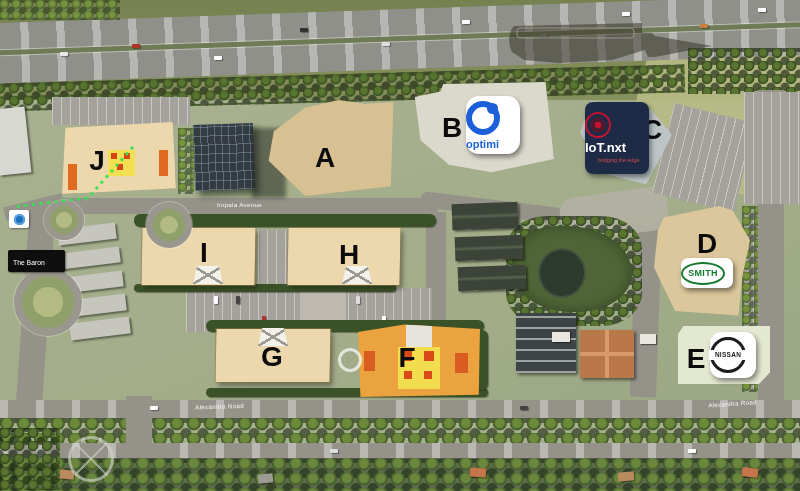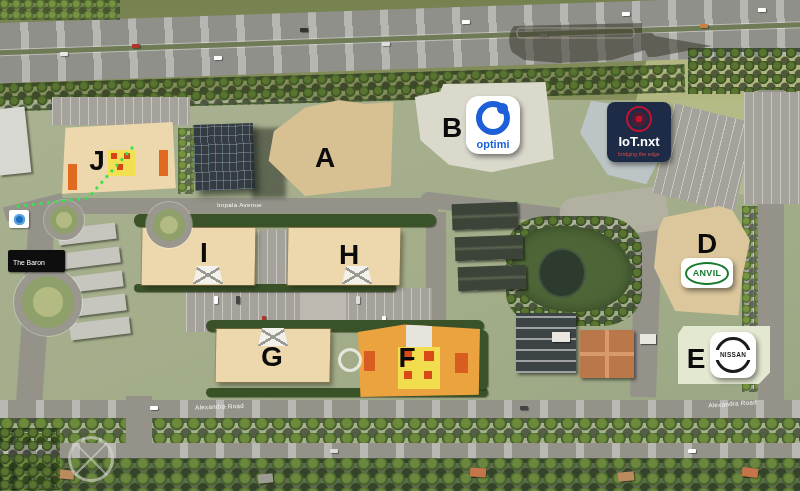--- a/index.html
+++ b/index.html
@@ -41,21 +41,21 @@
   .darkrow{background:linear-gradient(0deg,#3c4339 0 40%,#5a6350 50%,#3c4339 60%);box-shadow:2px 2px 2px rgba(0,0,0,.45);}
   .letter{font:800 28px/1 "Liberation Sans",sans-serif;color:#0b0b0b;transform:translate(-50%,-50%);}
   .roadlabel{font:400 10px "Liberation Sans",sans-serif;color:rgba(255,255,255,.92);
              letter-spacing:.5px;transform-origin:0 0;transform:scale(.62);white-space:nowrap;}
   .xpad{background:#f2f1ec;clip-path:polygon(14% 0,86% 0,100% 100%,0 100%);
     background-image:linear-gradient(to top right,transparent 46%,#9a9a92 46% 54%,transparent 54%),
                      linear-gradient(to bottom right,transparent 46%,#9a9a92 46% 54%,transparent 54%);
     box-shadow:1px 1px 1px rgba(0,0,0,.3);}
   
   .chip{background:#fff;border-radius:12px;box-shadow:2px 3px 5px rgba(0,0,0,.45);
-        display:flex;flex-direction:column;align-items:center;justify-content:center;}
+        display:flex;flex-direction:column;justify-content:center;}
   .optimi-ring{width:22px;height:22px;border:6px solid #1c5fd8;border-radius:50%;position:relative;}
   .optimi-ring::after{content:"";position:absolute;right:-4px;top:-4px;width:11px;height:11px;
         background:#1c5fd8;border-radius:50%;}
   .optimi-word{font:800 11px "Liberation Sans",sans-serif;color:#1c63d9;margin-top:3px;}
   .iot-chip{background:#1d2b47;border-radius:8px;}
   .iot-emblem{width:22px;height:22px;border:2px solid #c41230;border-radius:50%;
       background:radial-gradient(circle at 50% 50%, #c41230 0 3px, rgba(122,15,31,.55) 3px 7px, transparent 8px);}
   .iot-word{font:800 13px "Liberation Sans",sans-serif;color:#fff;margin-top:2px;}
   .iot-tag{font:400 9px "Liberation Sans",sans-serif;color:#d34a4a;transform:scale(.6);white-space:nowrap;}
   .avbob-ellipse{width:40px;height:19px;border:2px solid #157a2e;border-radius:50%;
@@ -265,29 +265,29 @@
   <div class="abs letter" style="left:272px;top:357px;">G</div>
   <div class="abs letter" style="left:349px;top:255px;">H</div>
   <div class="abs letter" style="left:204px;top:253px;">I</div>
   <div class="abs letter" style="left:97px;top:161px;">J</div>
 
   <div class="abs chip" style="left:466px;top:96px;width:54px;height:58px;border-radius:13px;">
     <span class="optimi-ring"></span>
     <span class="optimi-word">optimi</span>
   </div>
 
-  <div class="abs chip iot-chip" style="left:585px;top:102px;width:64px;height:60px;margin-left:22px;">
+  <div class="abs chip iot-chip" style="left:585px;top:102px;width:64px;height:72px;">
     <span class="iot-emblem"></span>
     <span class="iot-word">IoT.nxt</span>
     <span class="iot-tag">bridging the edge</span>
   </div>
 
   <div class="abs chip" style="left:681px;top:258px;width:52px;height:30px;border-radius:7px;">
     <span class="avbob-ellipse">
-      <span class="avbob-word">ANVIL</span>
+      <span class="avbob-word">SMITH</span>
     </span>
   </div>
 
   <div class="abs chip" style="left:710px;top:332px;width:46px;height:46px;border-radius:11px;">
     <span class="nissan-circle">
       <span class="nissan-word"><span class="nissan-word-scale">NISSAN</span></span>
     </span>
   </div>
 
   <svg class="abs" style="left:0;top:0;pointer-events:none;" width="800" height="491" viewBox="0 0 800 491">

